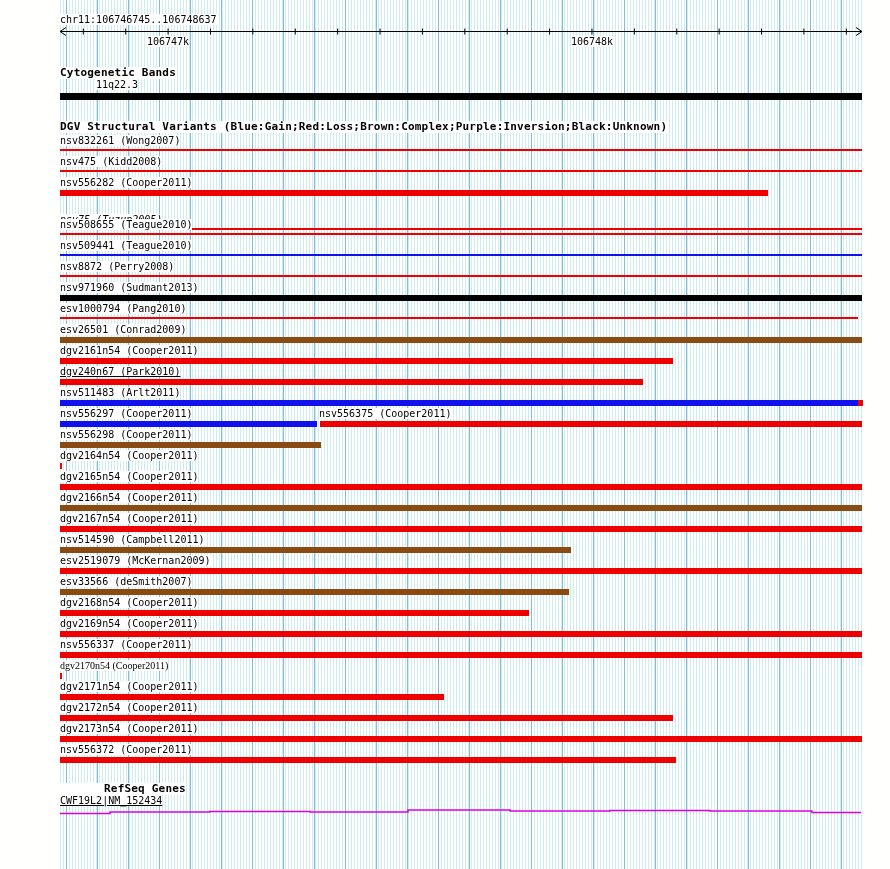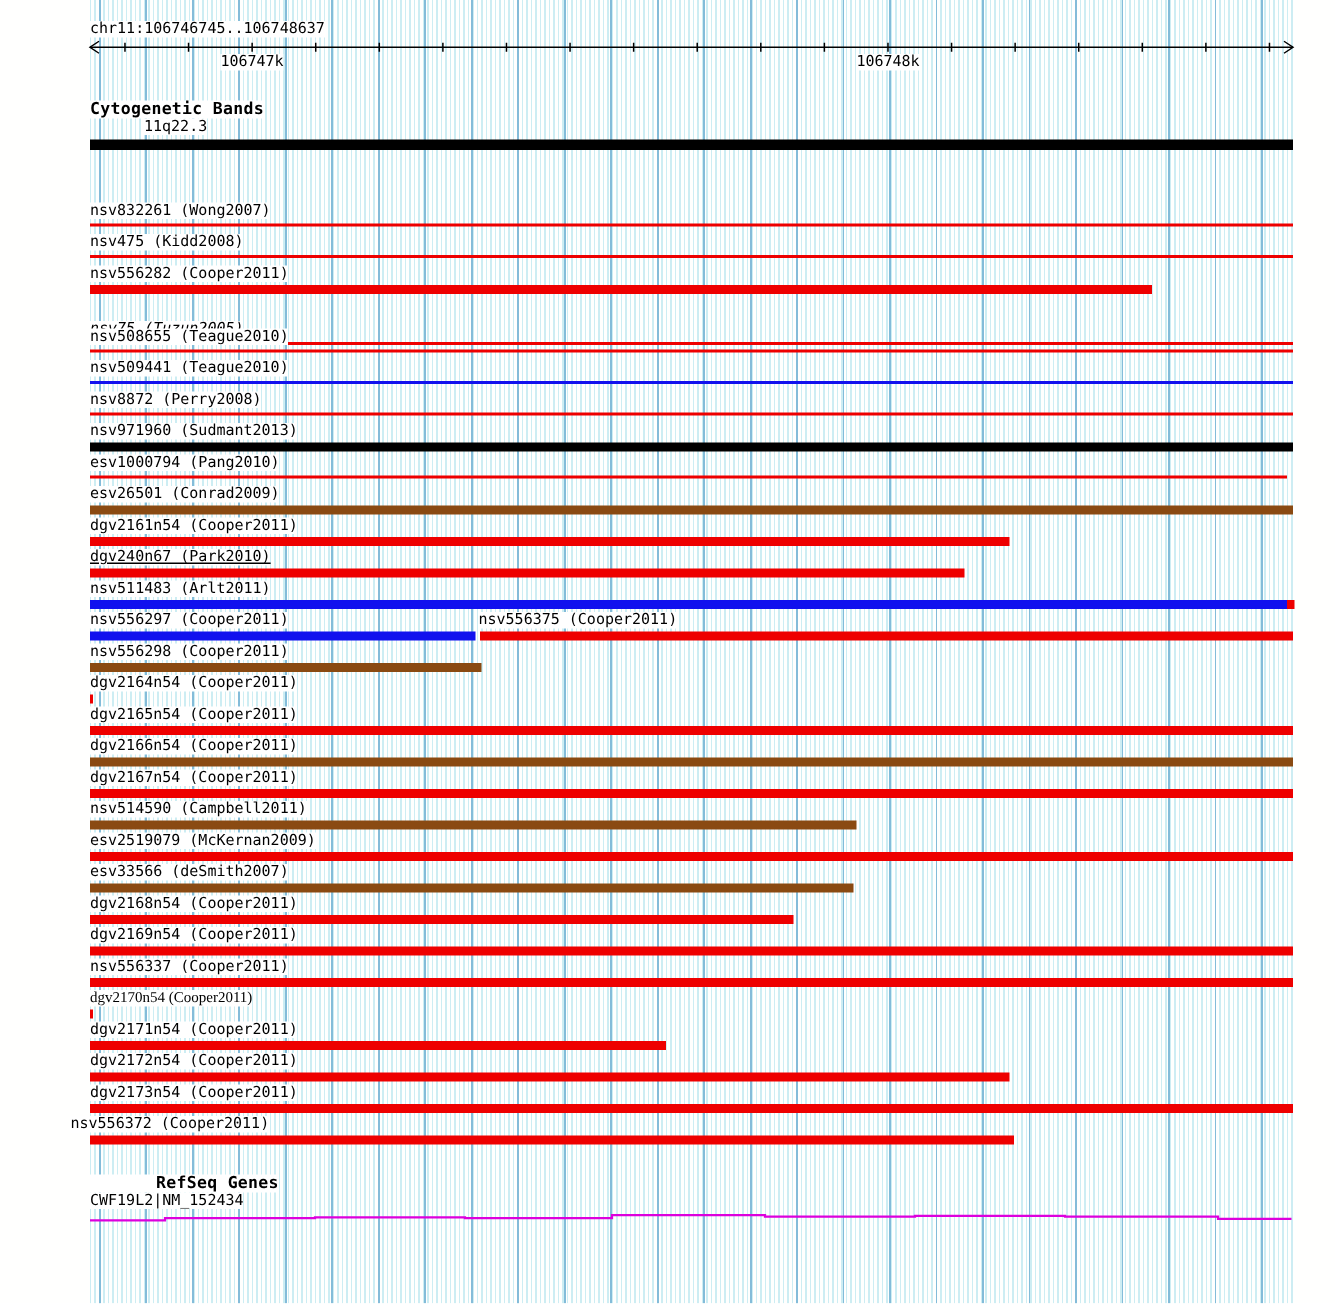--- a/index.html
+++ b/index.html
@@ -20,21 +20,21 @@
   .bar{position:absolute;}
   .bar-thick{top:13px;height:6px;}
   .bar-thin{top:14px;height:2px;}
   .bar-tick{top:13px;height:6px;}
   #cyto-bar{position:absolute;left:60px;top:93px;width:802px;height:7px;background:var(--c-black);}
   #region-label{left:60px;top:14px;}
   #cyto-title{left:60px;top:67px;}
   #cyto-band-label{left:60px;top:79px;margin-left:36px;}
   #dgv-title{left:60px;top:121px;}
   #refseq-title{left:60px;top:783px;padding-left:44px;}
-  #gene-label{left:60px;top:795px;}
+  #gene-label{left:60px;top:795px;text-decoration:underline;}
 </style>
 </head>
 <body>
 
 <div class="canvas">
   <div class="stripes"></div>
 
   <svg id="ruler-svg" class="abs-svg" width="890" height="55">
       <line x1="60" y1="31.5" x2="862" y2="31.5" stroke="#000000" stroke-width="1"></line>
       <polyline points="66,27.5 60,31.5 66,35.5" fill="none" stroke="#000000"></polyline>
@@ -62,20 +62,21 @@
   <div class="lbl" id="region-label">chr11:106746745..106748637</div>
   <div id="tick-labels">
       <div class="tick-lbl" style="left: 168px;">106747k</div>
       <div class="tick-lbl" style="left: 592px;">106748k</div>
     </div>
 
   <div class="hdr" id="cyto-title">Cytogenetic Bands</div>
   <div class="lbl" id="cyto-band-label">11q22.3</div>
   <div id="cyto-bar"></div>
 
+  <div class="hdr" id="dgv-title">DGV Structural Variants (Blue:Gain;Red:Loss;Brown:Complex;Purple:Inversion;Black:Unknown)</div>
   <div id="dgv-rows">
       <div class="row" style="top: 135px;">
         <div class="lbl" style="left: 60px; top: 0px;">nsv832261 (Wong2007)</div>
         <div class="bar bar-thin" style="left: 60px; width: 802px; background: rgb(238, 0, 0);"></div>
       </div>
       <div class="row" style="top: 156px;">
         <div class="lbl" style="left: 60px; top: 0px;">nsv475 (Kidd2008)</div>
         <div class="bar bar-thin" style="left: 60px; width: 802px; background: rgb(238, 0, 0);"></div>
       </div>
       <div class="row" style="top: 177px;">
@@ -183,21 +184,21 @@
       </div>
       <div class="row" style="top: 702px;">
         <div class="lbl" style="left: 60px; top: 0px;">dgv2172n54 (Cooper2011)</div>
         <div class="bar bar-thick" style="left: 60px; width: 613px; background: rgb(238, 0, 0);"></div>
       </div>
       <div class="row" style="top: 723px;">
         <div class="lbl" style="left: 60px; top: 0px;">dgv2173n54 (Cooper2011)</div>
         <div class="bar bar-thick" style="left: 60px; width: 802px; background: rgb(238, 0, 0);"></div>
       </div>
       <div class="row" style="top: 744px;">
-        <div class="lbl" style="left: 47px; top: 0px;">nsv556372 (Cooper2011)</div>
+        <div class="lbl" style="left: 60px; top: 0px;">nsv556372 (Cooper2011)</div>
         <div class="bar bar-thick" style="left: 60px; width: 616px; background: rgb(238, 0, 0);"></div>
       </div>
     </div>
 
   <div class="hdr" id="refseq-title">RefSeq Genes</div>
   <div class="lbl" id="gene-label">CWF19L2|NM_152434</div>
   <svg id="gene-svg" class="abs-svg" width="890" height="869">
       <polyline points="60,813.5 110,813.5 110,812 210,812 210,811.5 310,811.5 310,812 408,812 408,810 510,810 510,811 610,811 610,810.5 710,810.5 710,811 812,811 812,812.5 861,812.5" fill="none" stroke="#dd00dd" stroke-width="1.5"></polyline>
     </svg>
 </div>

